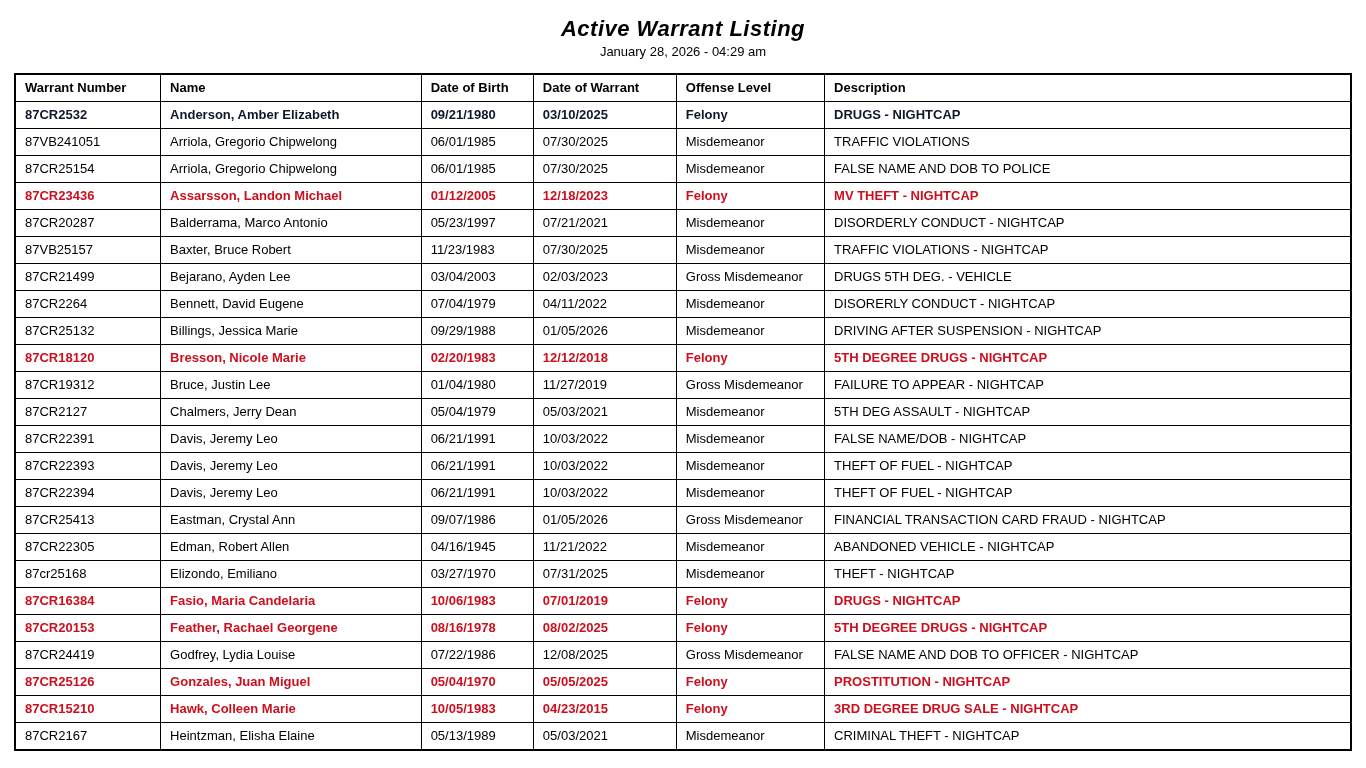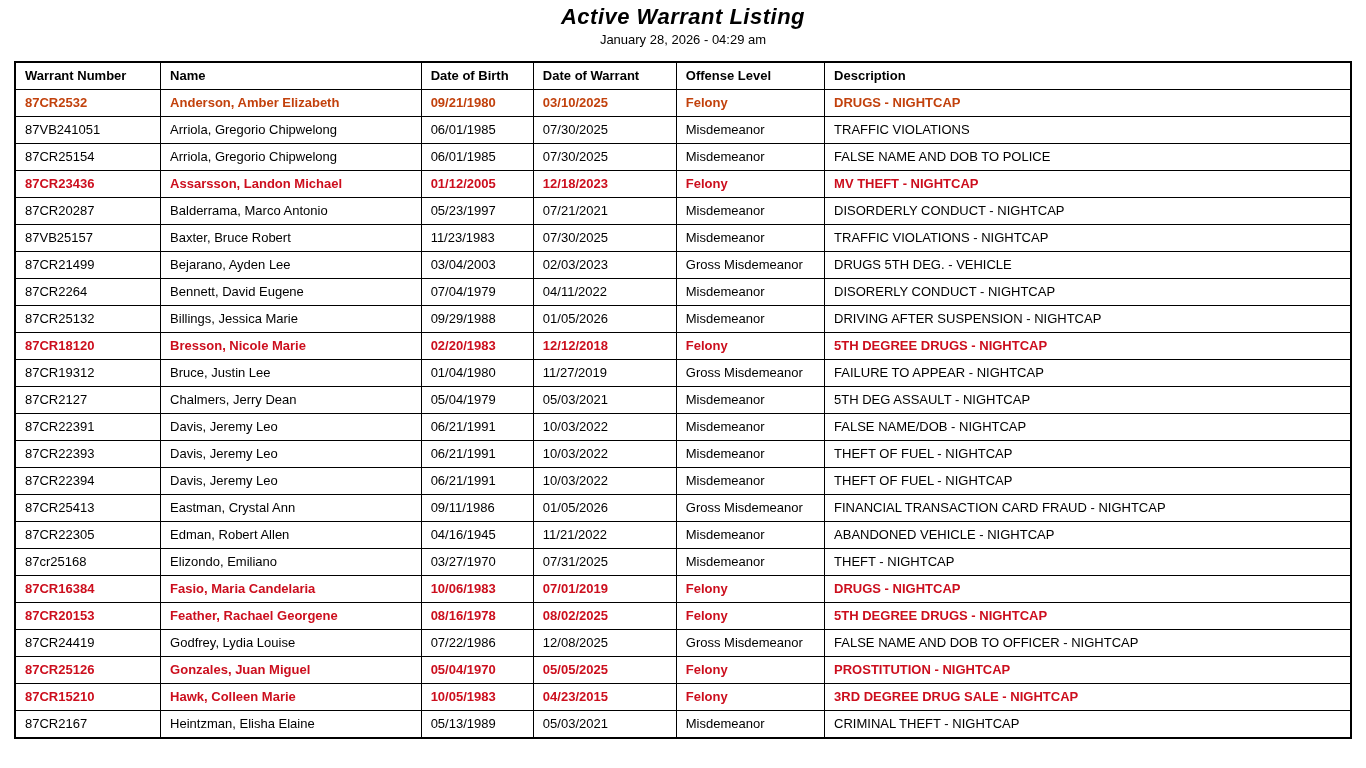--- a/index.html
+++ b/index.html
@@ -11,21 +11,21 @@
     height: 768px;
     overflow: hidden;
     font-family: "Liberation Sans", "DejaVu Sans", sans-serif;
     color: #000000;
   }
   .page-title {
     text-align: center;
     font-size: 22px;
     font-weight: bold;
     font-style: italic;
-    margin: 4px 0 2px 0;
+    margin: 16px 0 2px 0;
     letter-spacing: 0.5px;
   }
   .page-subtitle {
     text-align: center;
     font-size: 13px;
     margin: 0 0 14px 0;
   }
   table.warrants {
     border-collapse: collapse;
     table-layout: fixed;
@@ -70,21 +70,21 @@
     <tr>
       <th>Warrant Number</th>
       <th>Name</th>
       <th>Date of Birth</th>
       <th>Date of Warrant</th>
       <th>Offense Level</th>
       <th>Description</th>
     </tr>
   </thead>
   <tbody>
-      <tr class="felony" style="color: #c2410c;">
+      <tr class="felony" style="color: #0f172a;">
         <td>87CR2532</td>
         <td>Anderson, Amber Elizabeth</td>
         <td>09/21/1980</td>
         <td>03/10/2025</td>
         <td>Felony</td>
         <td>DRUGS - NIGHTCAP</td>
       </tr>
       <tr>
         <td>87VB241051</td>
         <td>Arriola, Gregorio Chipwelong</td>
@@ -193,21 +193,21 @@
         <td>87CR22394</td>
         <td>Davis, Jeremy Leo</td>
         <td>06/21/1991</td>
         <td>10/03/2022</td>
         <td>Misdemeanor</td>
         <td>THEFT OF FUEL - NIGHTCAP</td>
       </tr>
       <tr>
         <td>87CR25413</td>
         <td>Eastman, Crystal Ann</td>
-        <td>09/11/1986</td>
+        <td>09/07/1986</td>
         <td>01/05/2026</td>
         <td>Gross Misdemeanor</td>
         <td>FINANCIAL TRANSACTION CARD FRAUD - NIGHTCAP</td>
       </tr>
       <tr>
         <td>87CR22305</td>
         <td>Edman, Robert Allen</td>
         <td>04/16/1945</td>
         <td>11/21/2022</td>
         <td>Misdemeanor</td>

